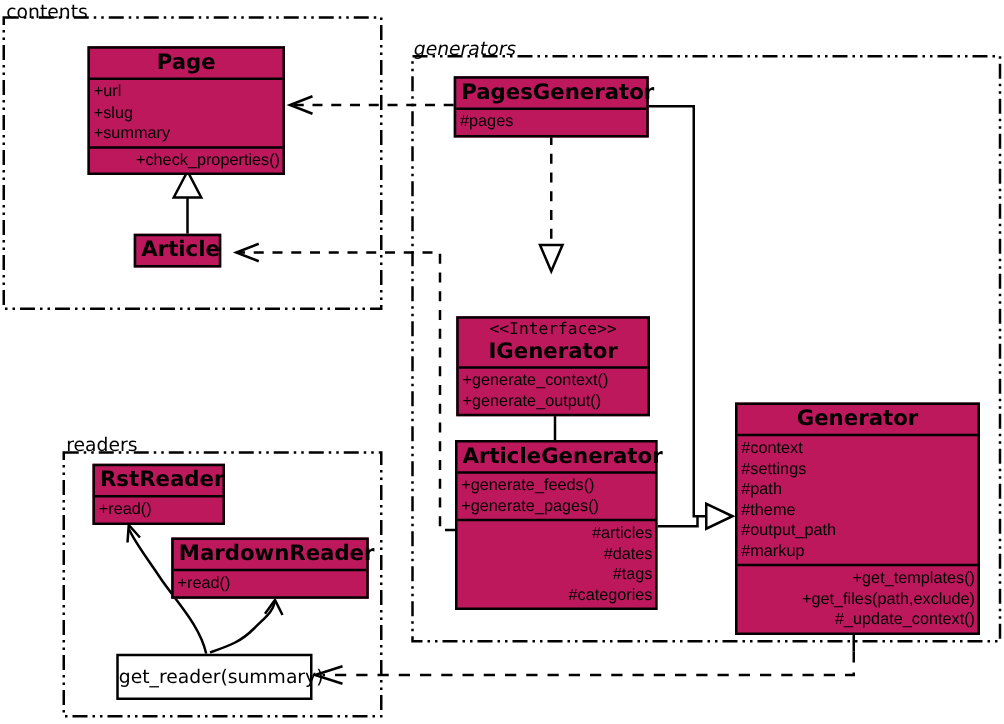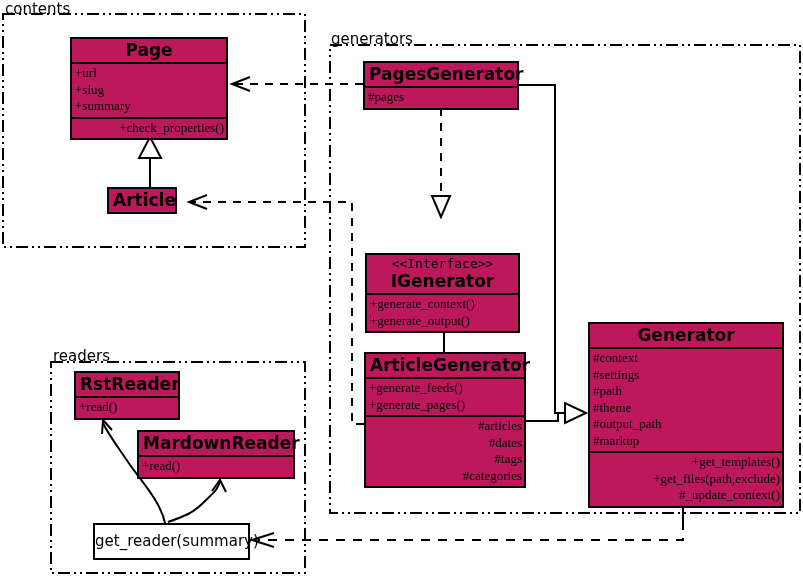--- a/index.html
+++ b/index.html
@@ -8,21 +8,21 @@
   #connectors{position:absolute;left:0;top:0;z-index:0;}
   .pkg-label{position:absolute;z-index:2;font-size:15px;line-height:18px;white-space:nowrap;}
   .uml-class{position:absolute;z-index:1;background:#be185d;border:2px solid #000;box-sizing:content-box;}
   .uml-title{border-bottom:2px solid #000;font-weight:bold;font-size:17px;line-height:20px;
              text-align:center;padding:1px 4px 2px;white-space:nowrap;}
   .uml-class.single .uml-title{border-bottom:none;}
   .uml-stereotype{font-family:"DejaVu Sans Mono","Liberation Mono",monospace;font-weight:normal;
                   font-size:13px;line-height:15px;text-align:center;white-space:nowrap;}
   .uml-section{padding:1px 2px 2px 3px;}
   .uml-section + .uml-section{border-top:2px solid #000;text-align:right;}
-  .uml-line{font-family:Liberation Serif, serif;font-size:13px;
+  .uml-line{font-family:Liberation Sans, sans-serif;font-size:13px;
             line-height:16.5px;white-space:pre;}
   .func-box{position:absolute;z-index:1;background:#fff;border:2px solid #000;
             text-align:center;font-size:15px;}
 </style>
 </head>
 <body>
 
 <div id="canvas">
 
   <svg id="connectors" width="803" height="579" viewBox="0 0 803 579">
@@ -55,21 +55,21 @@
     <path d="M274,533 L252,540 L274,547" fill="none" stroke="#000" stroke-width="2"></path>
 
     <path d="M165,523 C160,500 140,480 128,462 C116,444 108,434 103,423" fill="none" stroke="#000" stroke-width="2"></path>
     <path d="M112,430 L103,420 L102,434" fill="none" stroke="#000" stroke-width="2"></path>
 
     <path d="M168,522 C185,516 193,513 203,503 C213,493 218,490 220,481" fill="none" stroke="#000" stroke-width="2"></path>
     <path d="M212,491 L220,480 L226,492" fill="none" stroke="#000" stroke-width="2"></path>
   </svg>
 
   <div class="pkg-label" style="left:5px;top:0px;">contents</div>
-  <div class="pkg-label" style="left:331px;top:30px;">generators</div>
+  <div class="pkg-label" style="left:331px;top:30px;font-style:italic;">generators</div>
   <div class="pkg-label" style="left:53px;top:347px;">readers</div>
 
   <div class="uml-class" style="left:70px;top:37px;width:154px;">
     <div class="uml-title">Page</div>
     <div class="uml-section">
       <div class="uml-line">+url</div>
       <div class="uml-line">+slug</div>
       <div class="uml-line">+summary</div>
     </div>
     <div class="uml-section">

